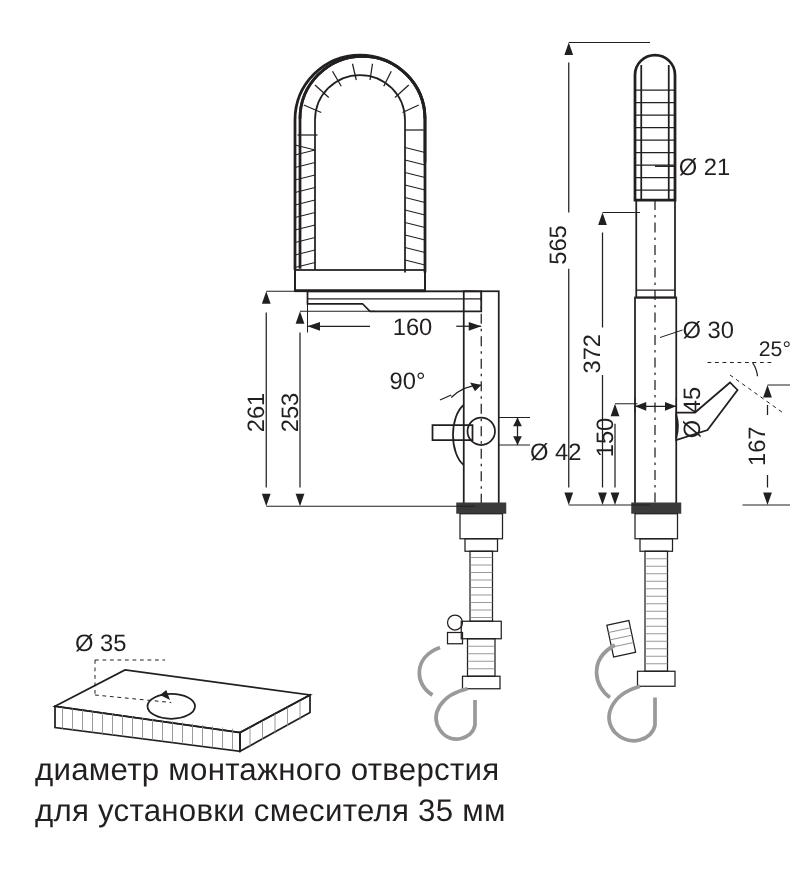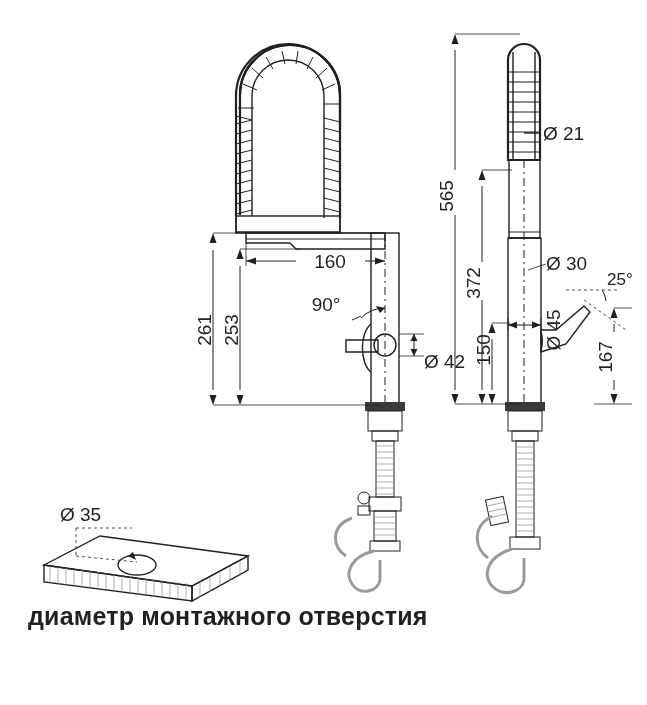--- a/index.html
+++ b/index.html
@@ -32,21 +32,20 @@
   }
   .cap {
     position: absolute;
     left: 28px;
     top: 600px;
     width: 560px;
     font-size: 25px;
     line-height: 33px;
     color: #231f20;
     letter-spacing: 0.2px;
-    font-weight: bold;
   }
   .cap div { white-space: nowrap; }
   text {
     font-family: "Liberation Sans", sans-serif;
     fill: #231f20;
   }
   .dim { font-size: 19px; }
   .dim-sm { font-size: 17px; }
   .ln { stroke: #231f20; fill: none; }
   .thin { stroke-width: 1; }
@@ -354,15 +353,16 @@
       <line class="ext dashfine" x1="76" y1="528" x2="132" y2="528"></line>
       <line class="ext dashfine" x1="76" y1="556" x2="137" y2="562"></line>
       <path d="M128 556 l8 4 l-3 -8 z" fill="#231f20"></path>
       <text class="dim" x="60" y="521" text-anchor="start">Ø 35</text>
     </g>
 
   </svg>
 
   <div class="cap">
     <div>диаметр монтажного отверстия</div>
+    <div>для установки смесителя 35 мм</div>
   </div>
 
 </div>
 
 </body></html>

